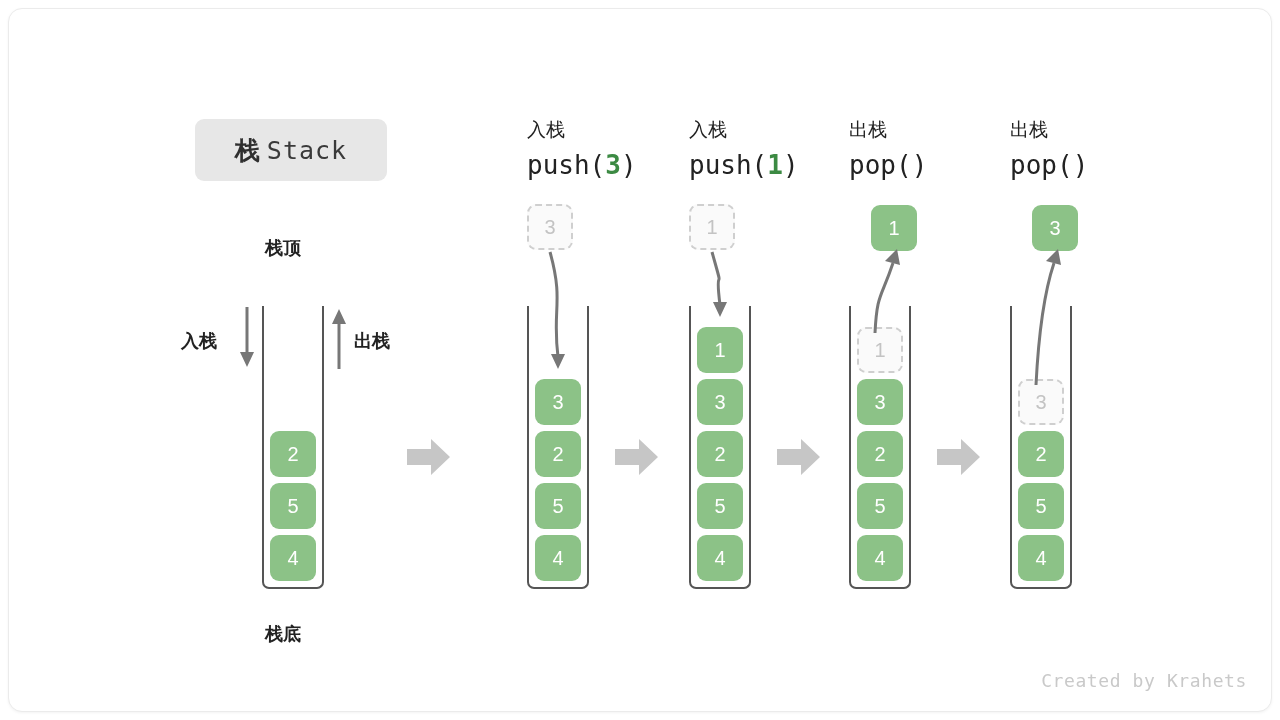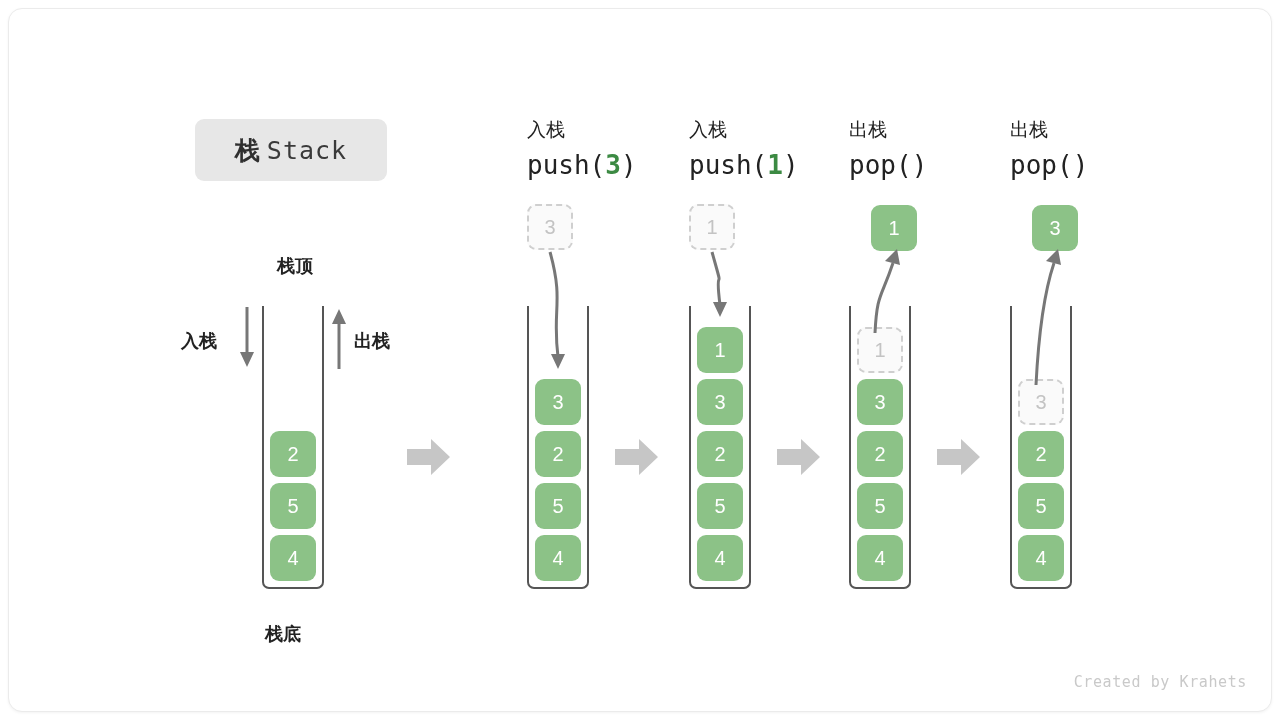--- a/index.html
+++ b/index.html
@@ -64,35 +64,35 @@
     border:2px dashed #cfcfcf;
   }
 
   
   .block-arrow{ position:absolute; }
 
   
   #credit{
     right:24px;bottom:20px;
     font-family:"DejaVu Sans Mono","Liberation Mono",monospace;
-    font-size:15px;color:#c9c9c9;letter-spacing:.6px;
+    font-size:18px;color:#c9c9c9;letter-spacing:.6px;
   }
   svg{display:block;overflow:visible;}
 </style>
 </head>
 <body>
 
 <div id="card">
 
   <div class="abs" id="title-badge">
     <span class="cjk">栈</span>
     <span class="latin">Stack</span>
   </div>
 
-  <div class="abs cjk-label" style="left:256px;top:245px;margin-left:12px;">栈顶</div>
+  <div class="abs cjk-label" style="left:256px;top:227px;">栈顶</div>
   <div class="abs cjk-label" style="left:256px;top:613px;">栈底</div>
 
   <div class="abs cjk-label" style="left:172px;top:320px;">入栈</div>
   <div class="abs cjk-label" style="left:345px;top:320px;">出栈</div>
 
   <svg class="abs" style="left:226px;top:298px;" width="24" height="62">
     <line x1="12" y1="0" x2="12" y2="48" stroke="#777" stroke-width="3"></line>
     <polygon points="12,60 5,45 19,45" fill="#777"></polygon>
   </svg>
 

